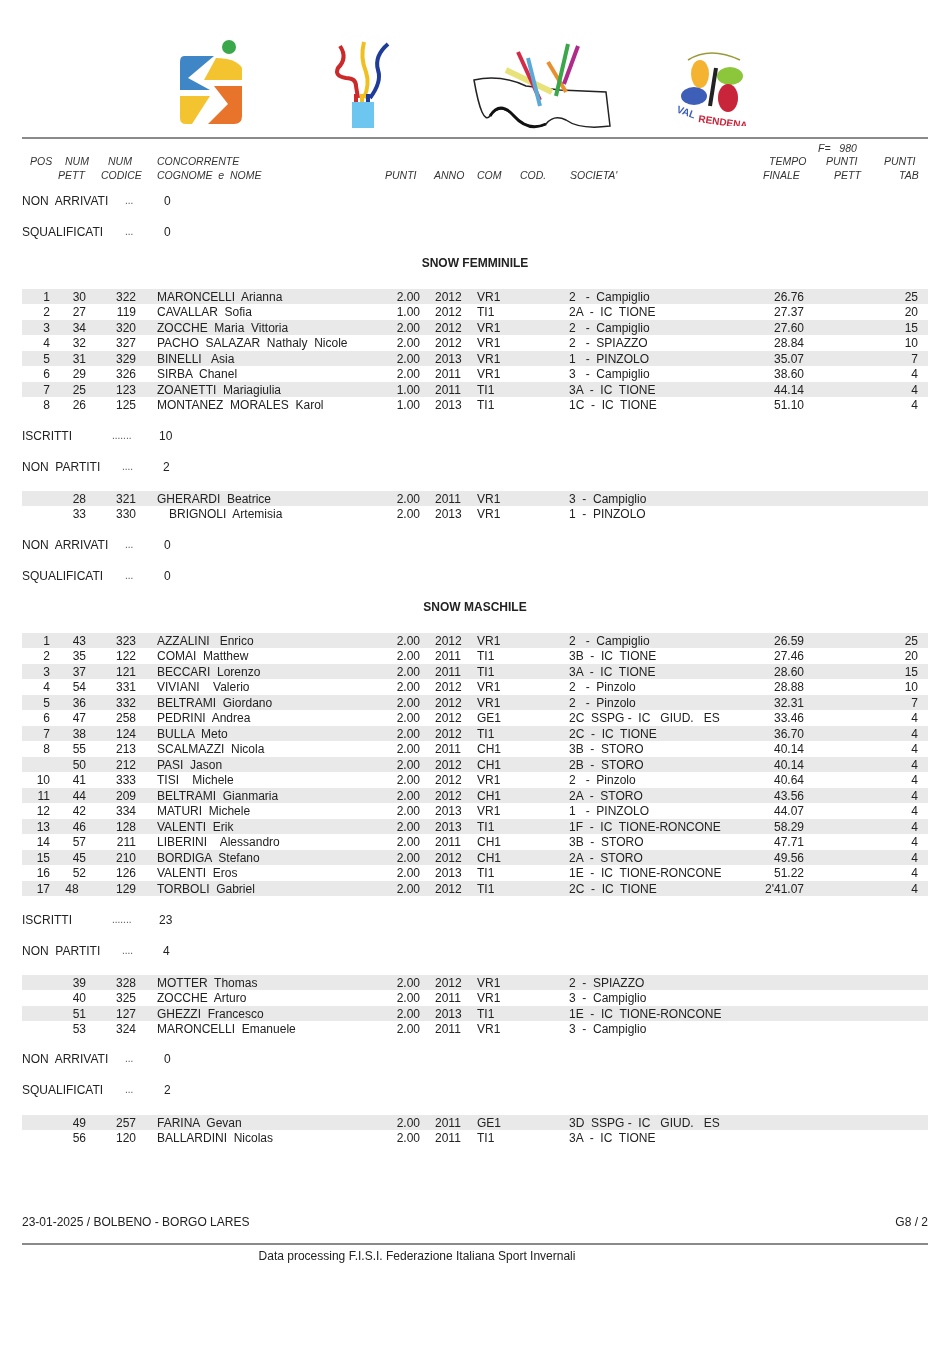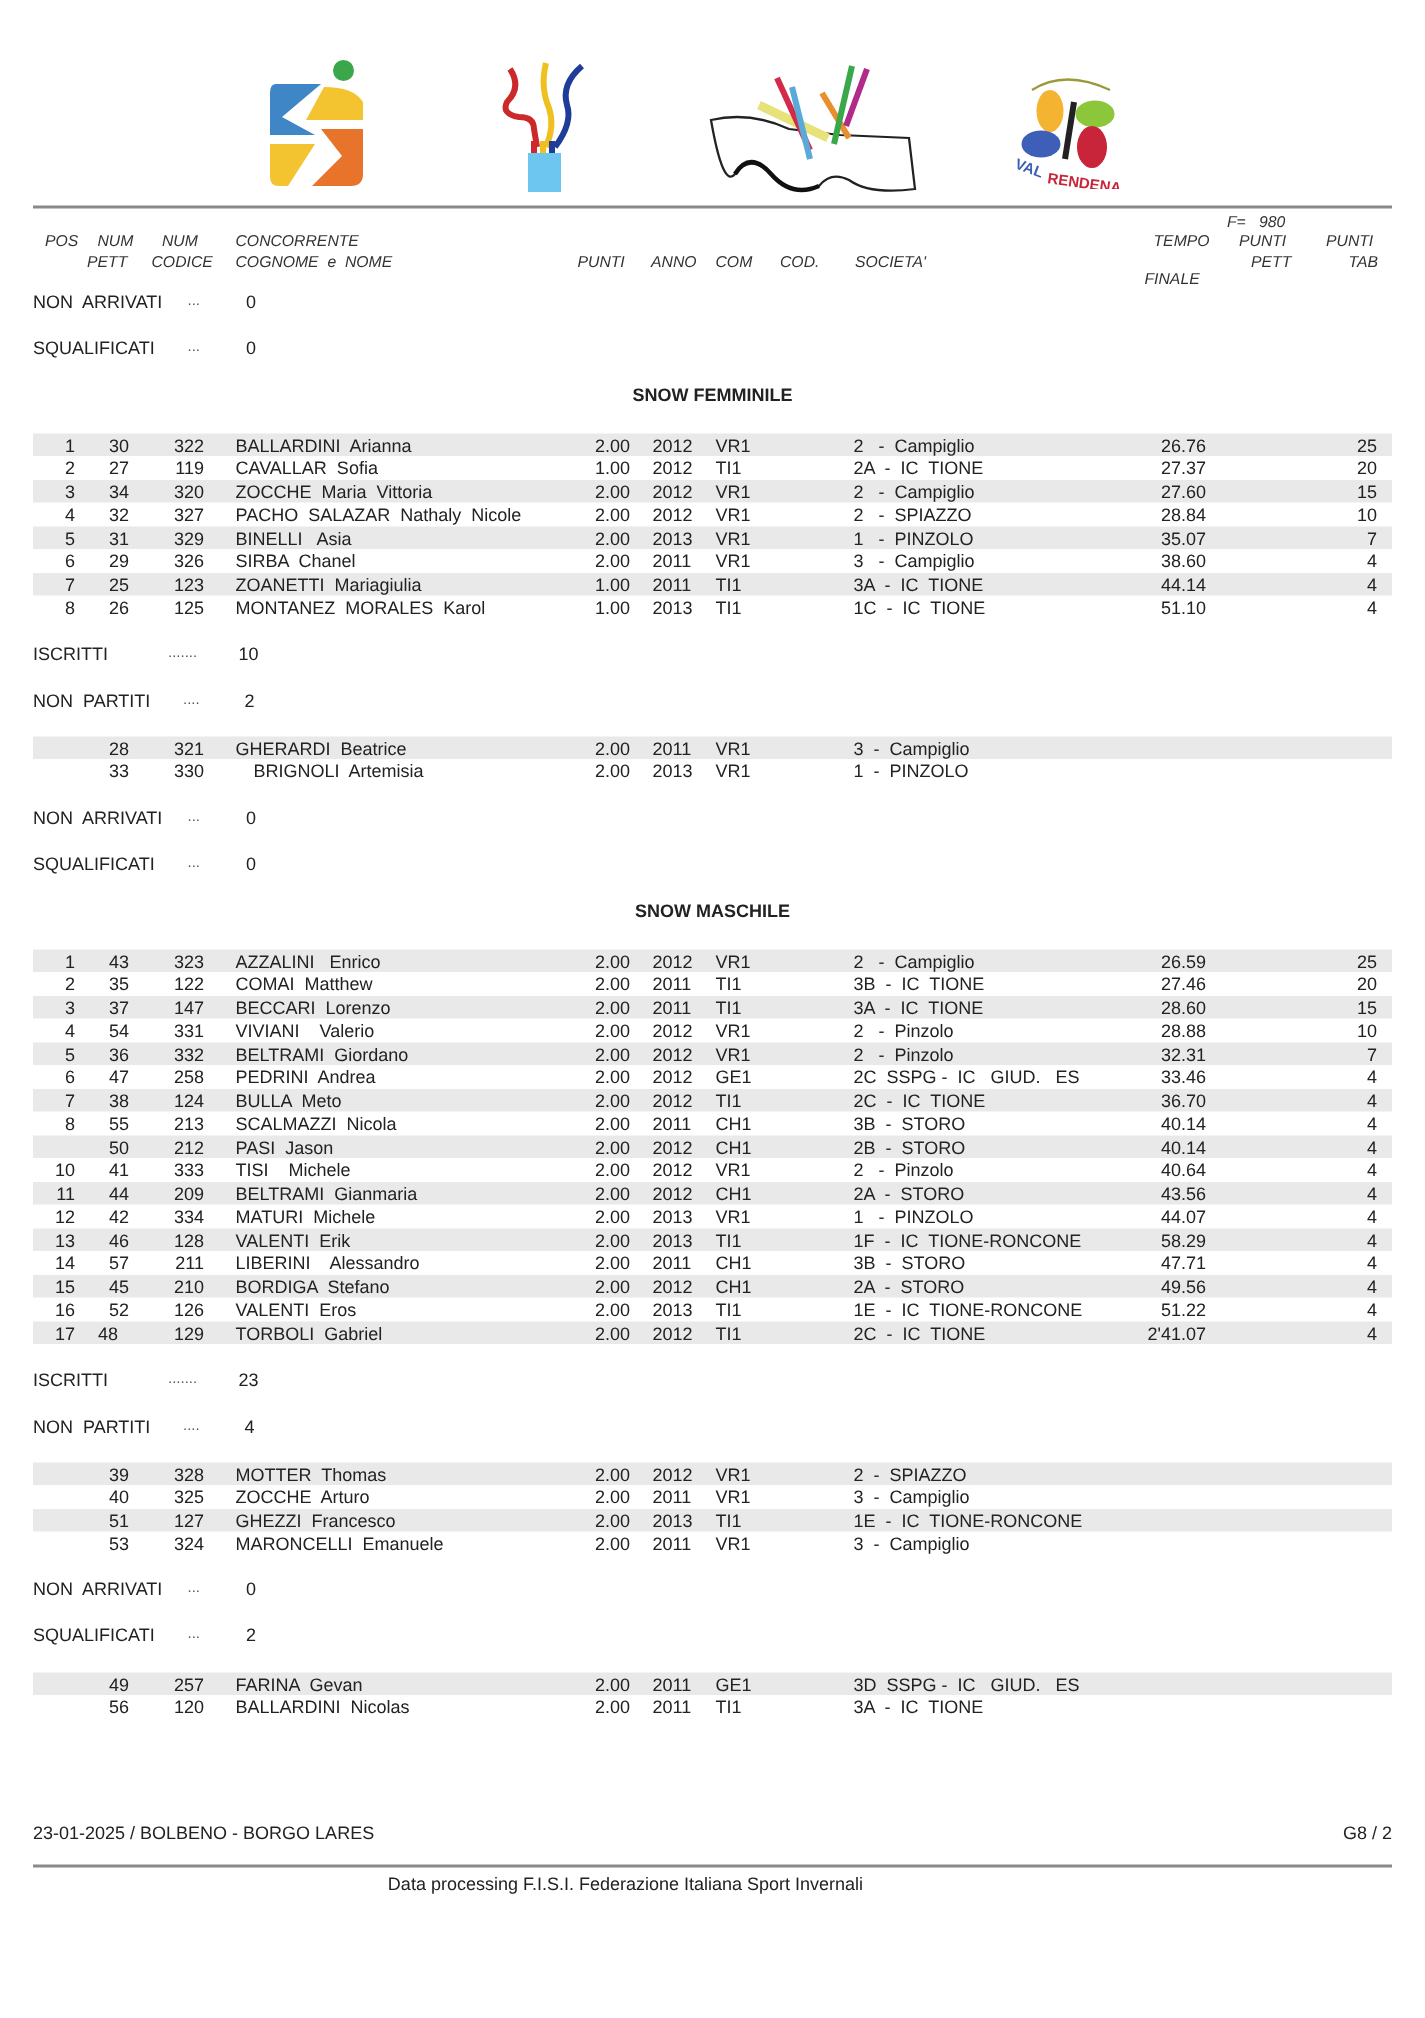--- a/index.html
+++ b/index.html
@@ -81,21 +81,21 @@
   <span class="hdr" style="left: 101px; top: 169px; white-space: pre;">CODICE</span>
   <span class="hdr" style="left: 157px; top: 155px; white-space: pre;">CONCORRENTE</span>
   <span class="hdr" style="left: 157px; top: 169px; white-space: pre;">COGNOME  e  NOME</span>
   <span class="hdr" style="left: 385px; top: 169px; white-space: pre;">PUNTI</span>
   <span class="hdr" style="left: 434px; top: 169px; white-space: pre;">ANNO</span>
   <span class="hdr" style="left: 477px; top: 169px; white-space: pre;">COM</span>
   <span class="hdr" style="left: 520px; top: 169px; white-space: pre;">COD.</span>
   <span class="hdr" style="left: 570px; top: 169px; white-space: pre;">SOCIETA'</span>
   <span class="hdr" style="left: 818px; top: 142px; white-space: pre;">F=   980</span>
   <span class="hdr" style="left: 769px; top: 155px; white-space: pre;">TEMPO</span>
-  <span class="hdr" style="left: 763px; top: 180px; white-space: pre;">FINALE</span>
+  <span class="hdr" style="left: 763px; top: 169px; white-space: pre;">FINALE</span>
   <span class="hdr" style="left: 826px; top: 155px; white-space: pre;">PUNTI</span>
   <span class="hdr" style="left: 834px; top: 169px; white-space: pre;">PETT</span>
   <span class="hdr" style="left: 884px; top: 155px; white-space: pre;">PUNTI</span>
   <span class="hdr" style="left: 899px; top: 169px; white-space: pre;">TAB</span>
 </div>
 
 <div>
   <span class="lbl" style="left: 22px; top: 194px; white-space: pre;">NON  ARRIVATI</span>
   <span class="dots" style="left:125px;top:195px">...</span>
   <span class="lbl" style="left: 164px; top: 194px; white-space: pre;">0</span>
@@ -105,21 +105,21 @@
   <span class="dots" style="left:125px;top:226px">...</span>
   <span class="lbl" style="left: 164px; top: 225px; white-space: pre;">0</span>
 </div>
 
 <div class="title" style="top:256px">SNOW FEMMINILE</div>
 <div id="fem-results">
     <div class="row shade" style="top: 288.5px;">
       <span class="c-pos" style="white-space: pre;">1</span>
       <span class="c-pett" style="white-space: pre;">30</span>
       <span class="c-cod" style="white-space: pre;">322</span>
-      <span class="c-name" style="white-space: pre;">BALLARDINI  Arianna</span>
+      <span class="c-name" style="white-space: pre;">MARONCELLI  Arianna</span>
       <span class="c-punti" style="white-space: pre;">2.00</span>
       <span class="c-anno" style="white-space: pre;">2012</span>
       <span class="c-com" style="white-space: pre;">VR1</span>
       <span class="c-soc" style="white-space: pre;">2   -  Campiglio</span>
       <span class="c-tempo" style="white-space: pre;">26.76</span>
       <span class="c-tab" style="white-space: pre;">25</span>
     </div>
     <div class="row" style="top: 304px;">
       <span class="c-pos" style="white-space: pre;">2</span>
       <span class="c-pett" style="white-space: pre;">27</span>
@@ -269,21 +269,21 @@
       <span class="c-punti" style="white-space: pre;">2.00</span>
       <span class="c-anno" style="white-space: pre;">2011</span>
       <span class="c-com" style="white-space: pre;">TI1</span>
       <span class="c-soc" style="white-space: pre;">3B  -  IC  TIONE</span>
       <span class="c-tempo" style="white-space: pre;">27.46</span>
       <span class="c-tab" style="white-space: pre;">20</span>
     </div>
     <div class="row shade" style="top: 663.5px;">
       <span class="c-pos" style="white-space: pre;">3</span>
       <span class="c-pett" style="white-space: pre;">37</span>
-      <span class="c-cod" style="white-space: pre;">147</span>
+      <span class="c-cod" style="white-space: pre;">121</span>
       <span class="c-name" style="white-space: pre;">BECCARI  Lorenzo</span>
       <span class="c-punti" style="white-space: pre;">2.00</span>
       <span class="c-anno" style="white-space: pre;">2011</span>
       <span class="c-com" style="white-space: pre;">TI1</span>
       <span class="c-soc" style="white-space: pre;">3A  -  IC  TIONE</span>
       <span class="c-tempo" style="white-space: pre;">28.60</span>
       <span class="c-tab" style="white-space: pre;">15</span>
     </div>
     <div class="row" style="top: 679px;">
       <span class="c-pos" style="white-space: pre;">4</span>

